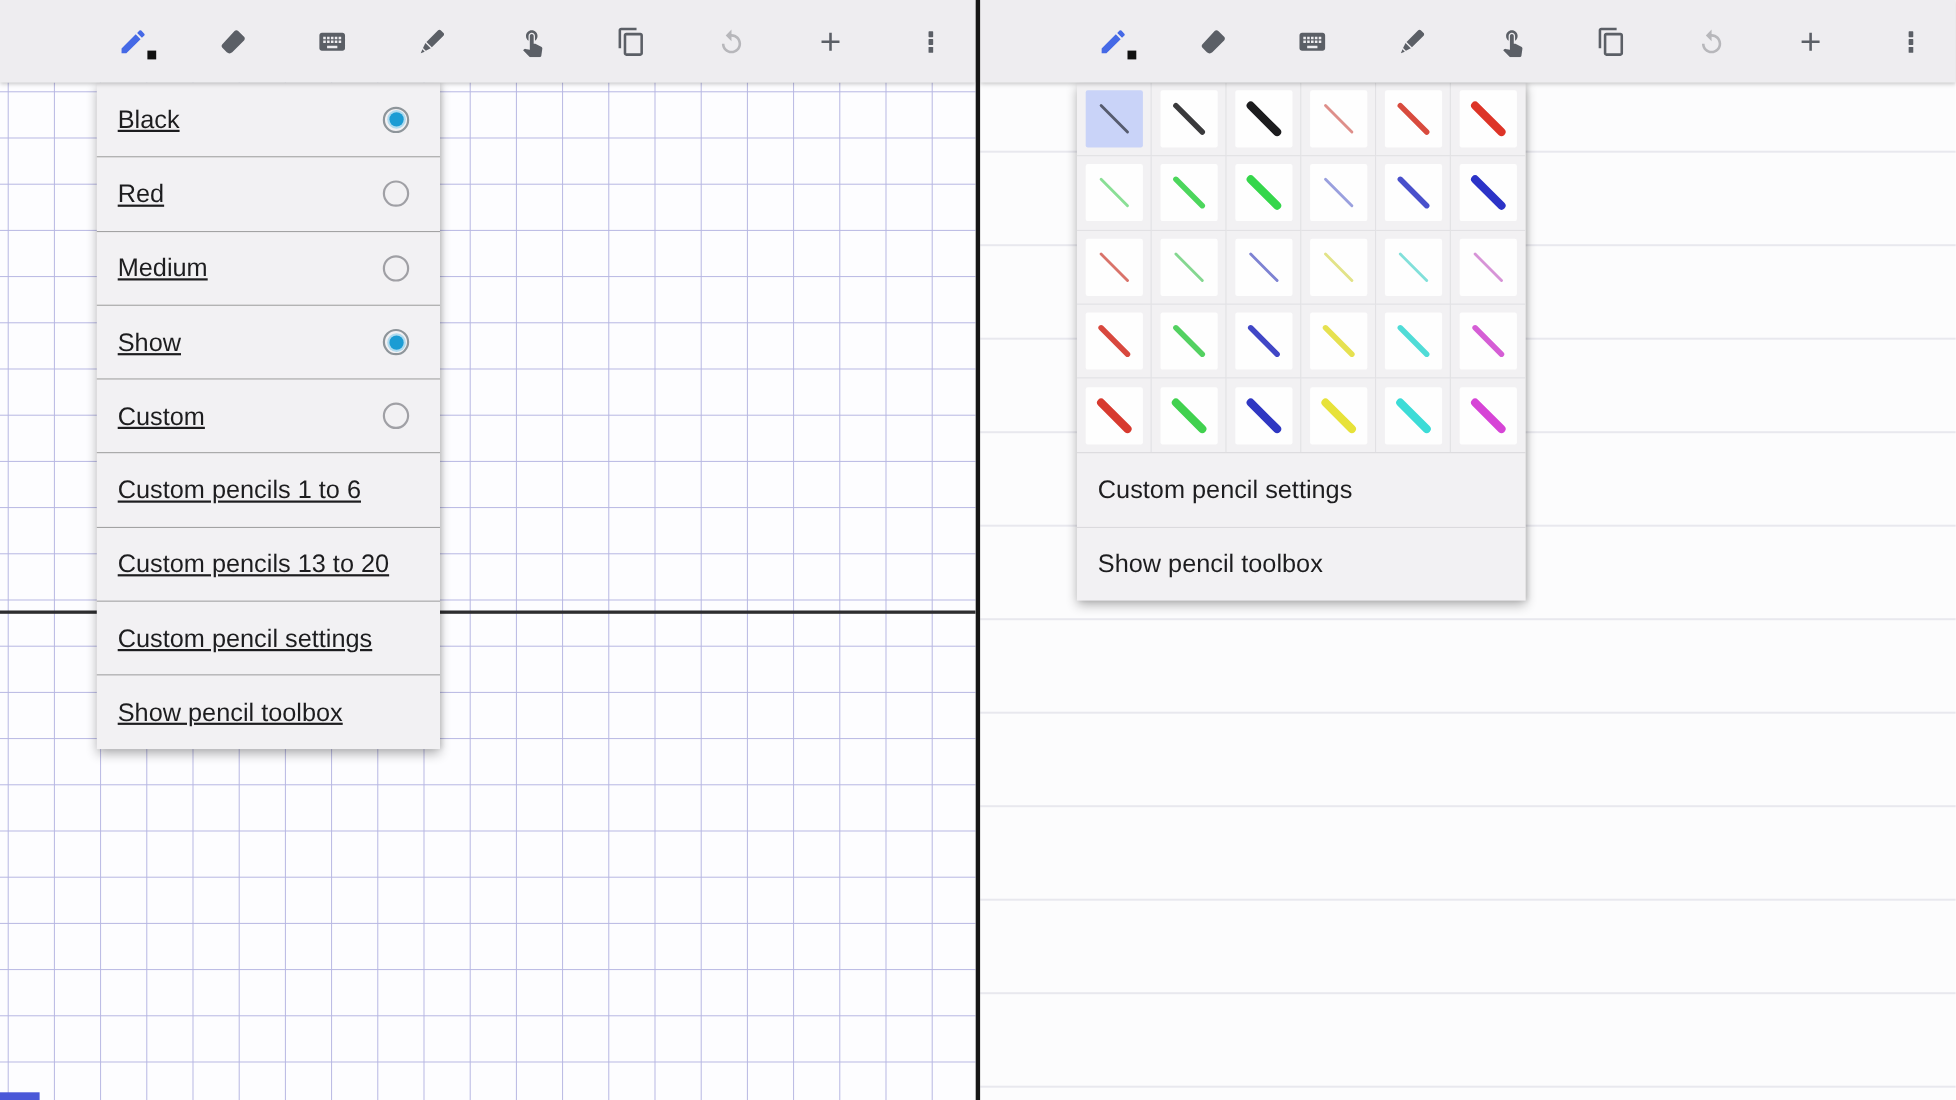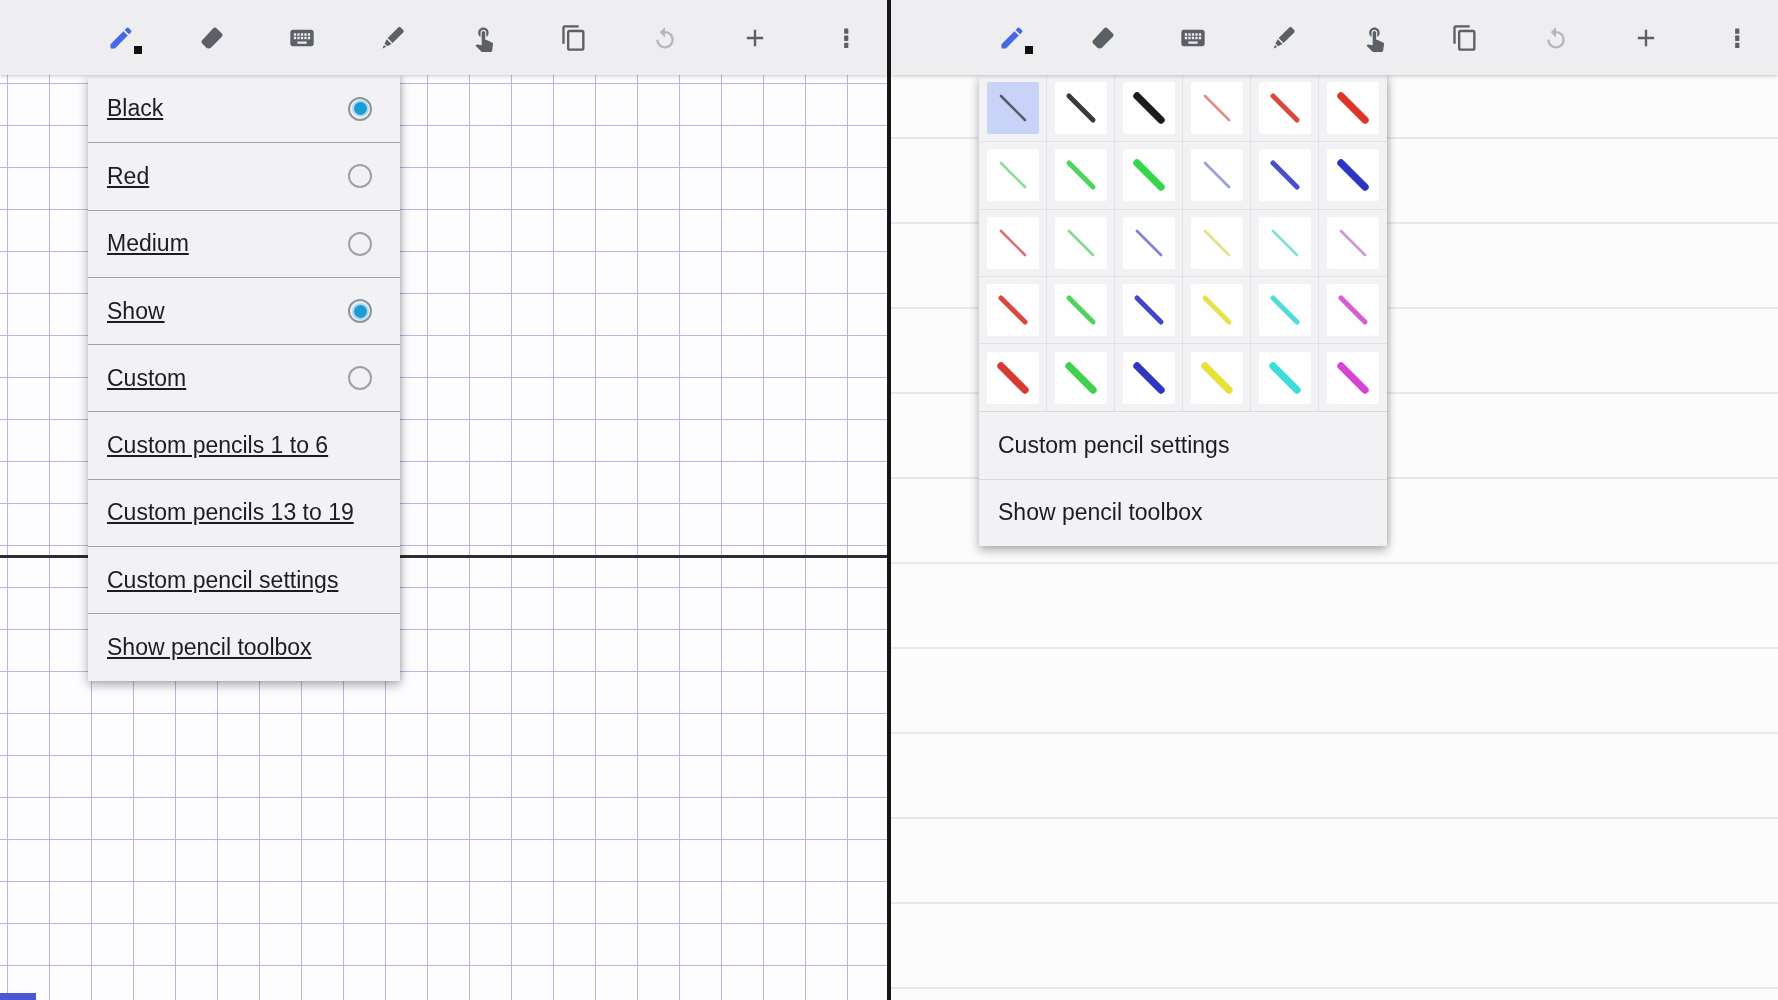--- a/index.html
+++ b/index.html
@@ -155,21 +155,21 @@
         <span class="radio on"></span>
       </div>
       <div class="menu-item">
         <span class="menu-label">Custom</span>
         <span class="radio"></span>
       </div>
       <div class="menu-item">
         <span class="menu-label">Custom pencils 1 to 6</span>
       </div>
       <div class="menu-item">
-        <span class="menu-label">Custom pencils 13 to 19</span>
+        <span class="menu-label">Custom pencils 13 to 20</span>
       </div>
       <div class="menu-item">
         <span class="menu-label">Custom pencil settings</span>
       </div>
       <div class="menu-item">
         <span class="menu-label">Show pencil toolbox</span>
       </div>
     </div>
 </div>
 

